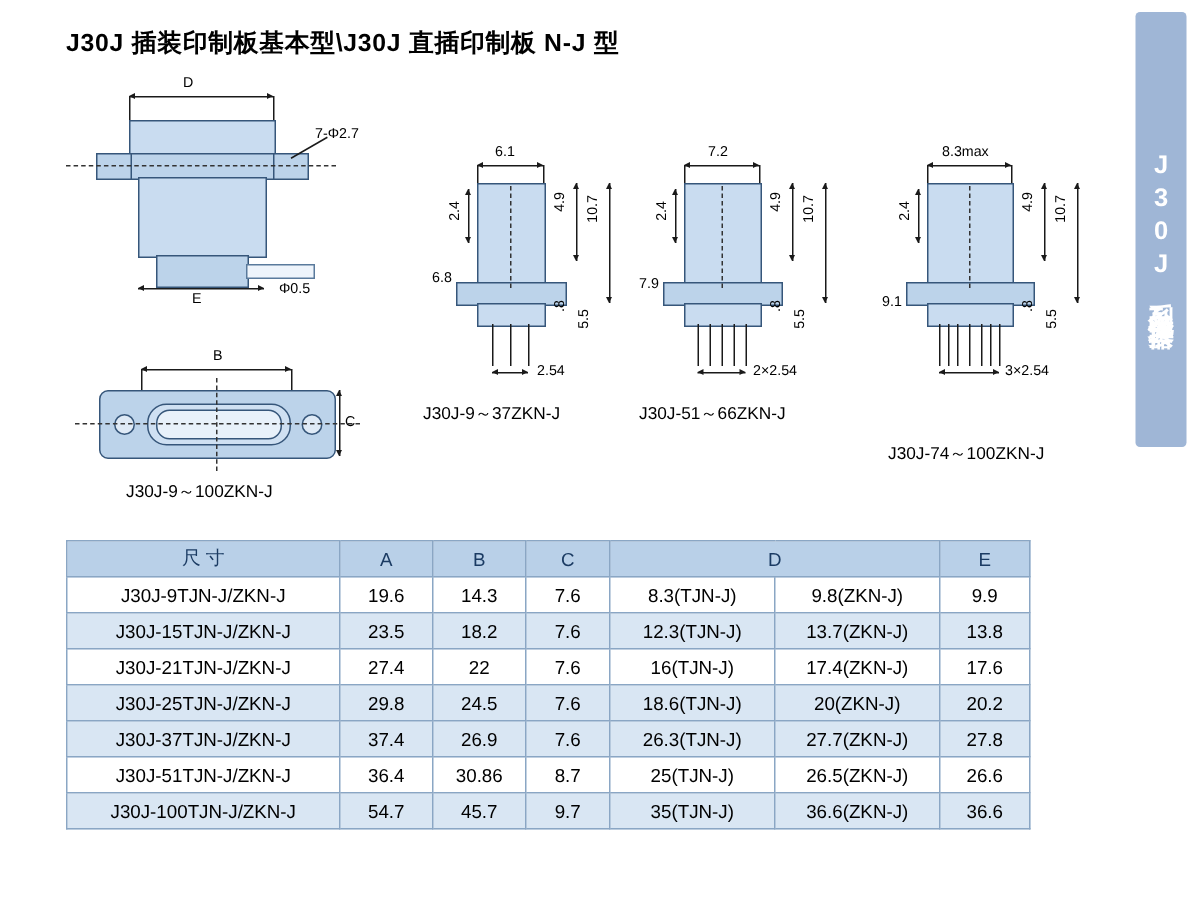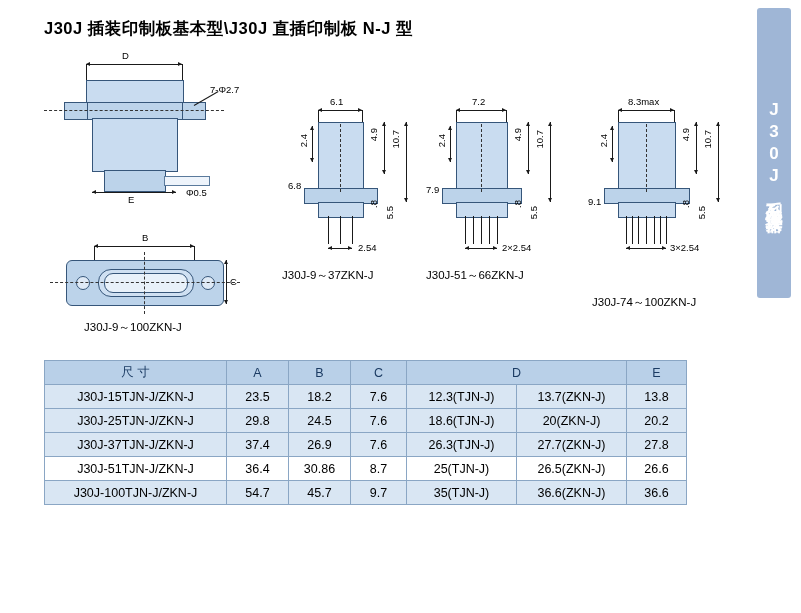--- a/index.html
+++ b/index.html
@@ -246,28 +246,46 @@
       <tr>
         <th>尺  寸</th>
         <th>A</th>
         <th>B</th>
         <th>C</th>
         <th colspan="2">D</th>
         <th>E</th>
       </tr>
     </thead>
     <tbody>
+      <tr>
+        <td>J30J-9TJN-J/ZKN-J</td>
+        <td>19.6</td>
+        <td>14.3</td>
+        <td>7.6</td>
+        <td>8.3(TJN-J)</td>
+        <td>9.8(ZKN-J)</td>
+        <td>9.9</td>
+      </tr>
       <tr class="alt">
         <td>J30J-15TJN-J/ZKN-J</td>
         <td>23.5</td>
         <td>18.2</td>
         <td>7.6</td>
         <td>12.3(TJN-J)</td>
         <td>13.7(ZKN-J)</td>
         <td>13.8</td>
+      </tr>
+      <tr>
+        <td>J30J-21TJN-J/ZKN-J</td>
+        <td>27.4</td>
+        <td>22</td>
+        <td>7.6</td>
+        <td>16(TJN-J)</td>
+        <td>17.4(ZKN-J)</td>
+        <td>17.6</td>
       </tr>
       <tr class="alt">
         <td>J30J-25TJN-J/ZKN-J</td>
         <td>29.8</td>
         <td>24.5</td>
         <td>7.6</td>
         <td>18.6(TJN-J)</td>
         <td>20(ZKN-J)</td>
         <td>20.2</td>
       </tr>

